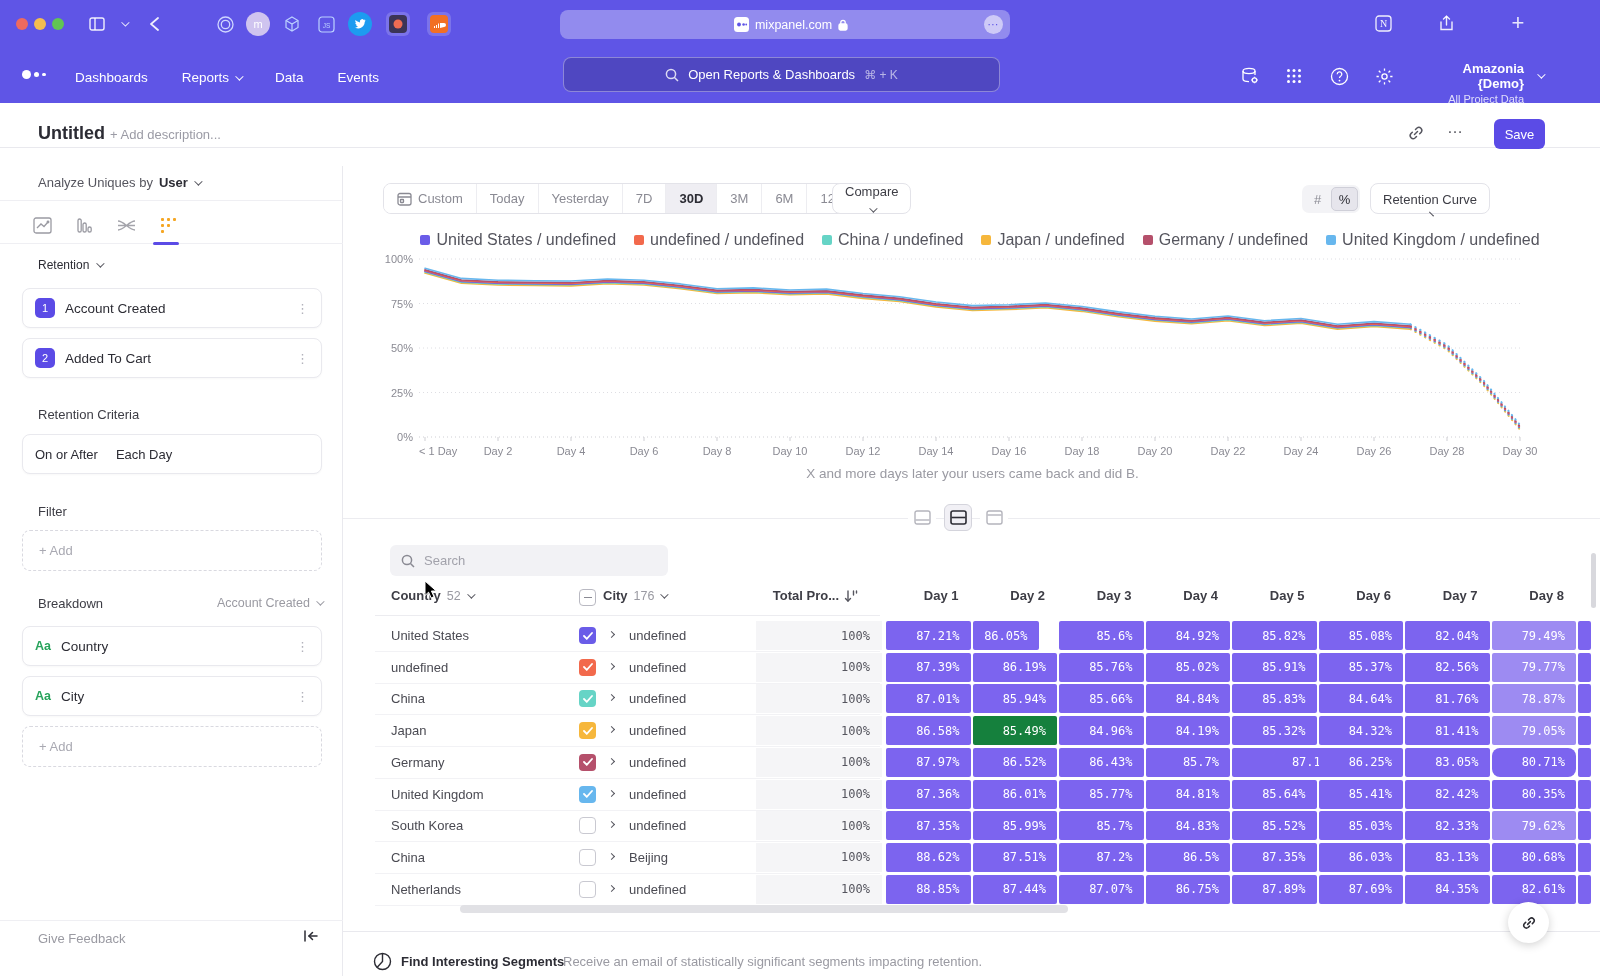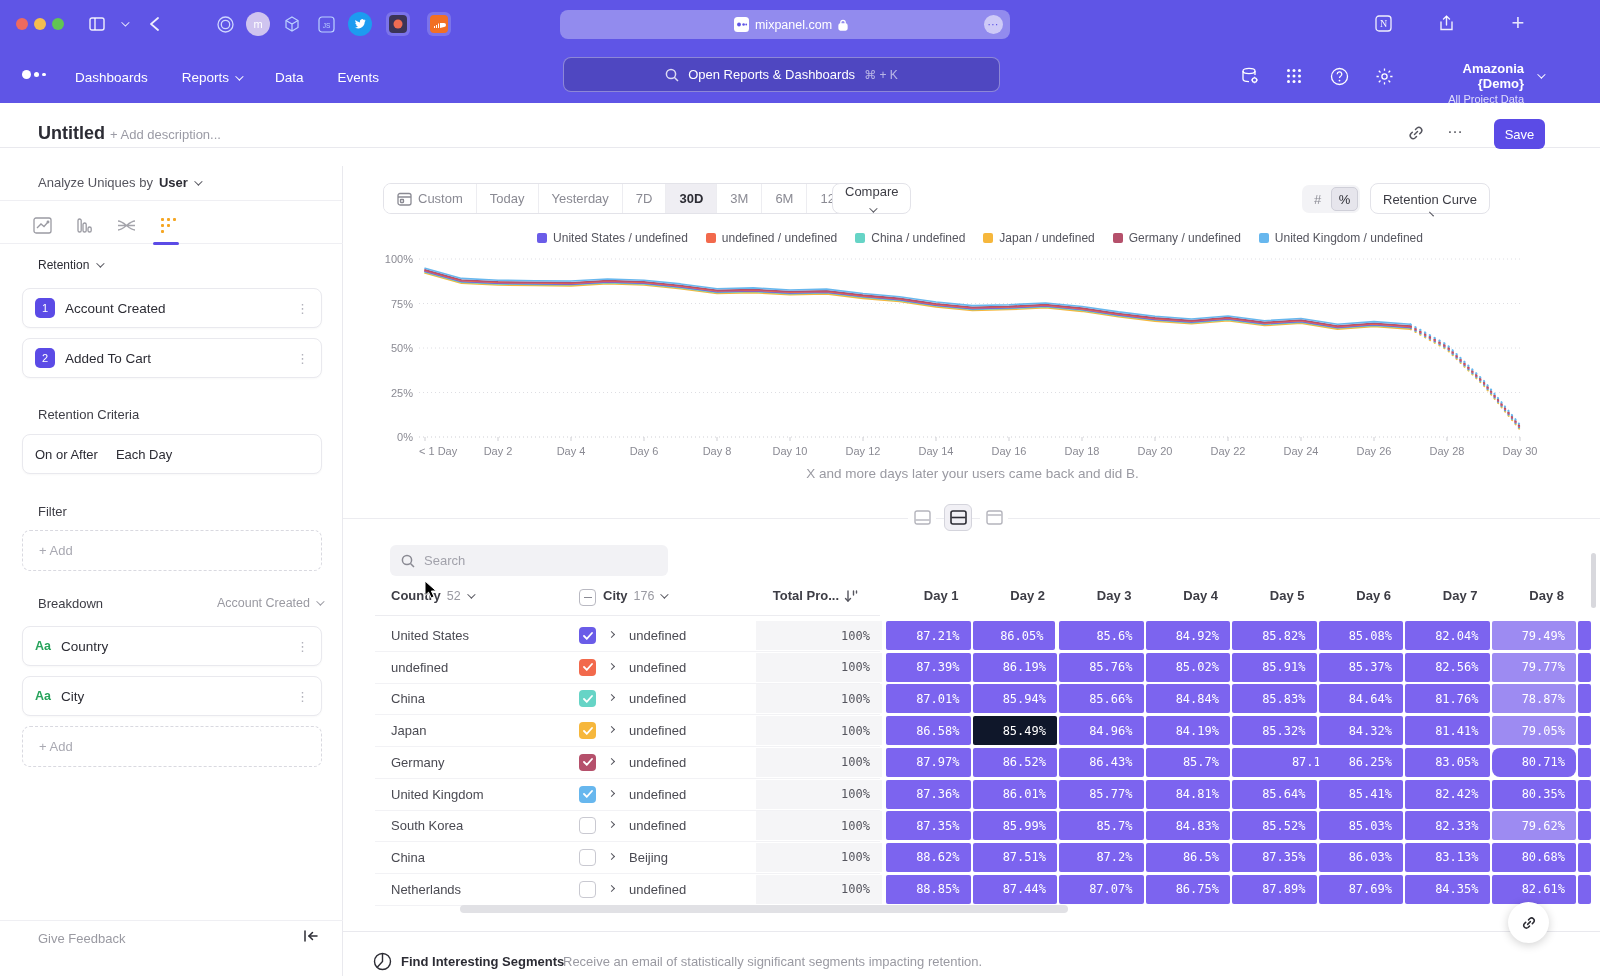--- a/index.html
+++ b/index.html
@@ -39,21 +39,21 @@
   #ranges { position:absolute; left:383px; top:183px; height:31px; display:flex; border:1px solid #e3e3e9; border-radius:8px; background:#fff; overflow:hidden; }
   .range-btn { display:flex; align-items:center; gap:6px; padding:0 13px; font-size:13px; color:#8a8a93; border:none; background:#fff; border-right:1px solid #ededf1; cursor:pointer; }
   .range-btn:last-child { border-right:none; }
   .range-btn.active { background:#efeef3; color:#2c2c34; font-weight:700; }
   .pill { position:absolute; height:31px; border:1px solid #e3e3e9; border-radius:8px; background:#fff; display:flex; align-items:center; gap:8px; padding:0 12px; font-size:13px; color:#3d3d45; cursor:pointer;flex-direction:column; }
   #mode-toggle { position:absolute; left:1302px; top:185px; height:28px; background:#f3f3f6; border-radius:7px; display:flex; align-items:center; padding:2px; }
   .mode-btn { width:27px; height:24px; display:flex; align-items:center; justify-content:center; font-size:13px; color:#8a8a93; border-radius:5px; cursor:pointer; }
   .mode-btn.active { background:#e6e5ec; border:1px solid #cfcfd8; color:#2c2c34; }
   
   #legend { position:absolute; left:420px; top:231px; width:1120px; display:flex; justify-content:center; gap:18px; }
-  .legend-item { display:flex; align-items:center; gap:6px; font-size:12px; color:#55555e; }
+  .legend-item { display:flex; align-items:center; gap:6px; font-size:16px; color:#55555e; }
   .swatch { width:10px; height:10px; border-radius:2px; }
   #chart-caption { position:absolute; left:425px; top:466px; width:1095px; text-align:center; font-size:13.5px; color:#9a9aa2; }
   
   #view-divider { position:absolute; left:343px; top:518px; width:1257px; border-top:1px solid #ececf0; }
   .view-btn { position:absolute; top:504px; width:28px; height:27px; background:#fff; border:1px solid transparent; border-radius:6px; display:flex; align-items:center; justify-content:center; cursor:pointer; }
   .view-btn.active { background:#f1f0f5; }
   #tbl-search { position:absolute; left:390px; top:545px; width:278px; height:31px; background:#f2f2f5; border-radius:6px; display:flex; align-items:center; gap:9px; padding:0 11px; }
   #tbl-search input { border:none; background:transparent; outline:none; font-size:13px; color:#3a3a42; width:220px; font-family:inherit; }
   #tbl-search input::placeholder { color:#a2a2ab; }
   .hdr-txt { font-size:13px; color:#3d3d45; font-weight:700; }
@@ -536,21 +536,21 @@
     <div class="row-name" style="top: 628px;">United States</div>
     <div class="cbox" style="top: 627px; background: rgb(106, 92, 232);">
       <svg width="10" height="8" viewBox="0 0 10 8" fill="none" stroke="#fff" stroke-width="1.8" stroke-linecap="round">
         <polyline points="1,4 3.8,6.8 9,1"></polyline>
       </svg>
     </div>
     <span class="chev-r row-chev" style="top: 632px;"></span>
     <div class="city-name" style="top: 628px;">undefined</div>
     <div class="total-cell" style="top: 621px;">100%</div>
     <div class="day-cell" style="left: 886px; top: 621px; width: 84.5px; background: rgb(124, 100, 239);">87.21%</div>
-    <div class="day-cell" style="left: 972.5px; top: 621px; width: 82px; background: rgb(124, 100, 239);">86.05%</div>
+    <div class="day-cell" style="left: 972.5px; top: 621px; width: 66px; background: rgb(124, 100, 239);">86.05%</div>
     <div class="day-cell" style="left: 1059px; top: 621px; width: 84.5px; background: rgb(124, 100, 239);">85.6%</div>
     <div class="day-cell" style="left: 1145.5px; top: 621px; width: 84.5px; background: rgb(124, 100, 239);">84.92%</div>
     <div class="day-cell" style="left: 1232px; top: 621px; width: 84.5px; background: rgb(124, 100, 239);">85.82%</div>
     <div class="day-cell" style="left: 1318.5px; top: 621px; width: 84.5px; background: rgb(124, 100, 239);">85.08%</div>
     <div class="day-cell" style="left: 1405px; top: 621px; width: 84.5px; background: rgb(124, 100, 239);">82.04%</div>
     <div class="day-cell" style="left: 1491.5px; top: 621px; width: 84.5px; background: rgb(157, 139, 242);">79.49%</div>
     <div class="day-cell" style="left: 1578px; top: 621px; width: 13px; background: rgb(124, 100, 239);"></div>
     <div class="abs" style="left: 375px; top: 682.7px; width: 505px; border-top: 1px solid rgb(242, 242, 245);"></div>
     <div class="row-name" style="top: 659.7px;">undefined</div>
     <div class="cbox" style="top: 658.7px; background: rgb(242, 105, 76);">
@@ -593,21 +593,21 @@
     <div class="row-name" style="top: 723.1px;">Japan</div>
     <div class="cbox" style="top: 722.1px; background: rgb(246, 183, 60);">
       <svg width="10" height="8" viewBox="0 0 10 8" fill="none" stroke="#fff" stroke-width="1.8" stroke-linecap="round">
         <polyline points="1,4 3.8,6.8 9,1"></polyline>
       </svg>
     </div>
     <span class="chev-r row-chev" style="top: 727.1px;"></span>
     <div class="city-name" style="top: 723.1px;">undefined</div>
     <div class="total-cell" style="top: 716.1px;">100%</div>
     <div class="day-cell" style="left: 886px; top: 716.1px; width: 84.5px; background: rgb(124, 100, 239);">86.58%</div>
-    <div class="day-cell" style="left: 972.5px; top: 716.1px; width: 84.5px; background: #0f172a;">85.49%</div>
+    <div class="day-cell" style="left: 972.5px; top: 716.1px; width: 84.5px; background: #15803d;">85.49%</div>
     <div class="day-cell" style="left: 1059px; top: 716.1px; width: 84.5px; background: rgb(124, 100, 239);">84.96%</div>
     <div class="day-cell" style="left: 1145.5px; top: 716.1px; width: 84.5px; background: rgb(124, 100, 239);">84.19%</div>
     <div class="day-cell" style="left: 1232px; top: 716.1px; width: 84.5px; background: rgb(124, 100, 239);">85.32%</div>
     <div class="day-cell" style="left: 1318.5px; top: 716.1px; width: 84.5px; background: rgb(124, 100, 239);">84.32%</div>
     <div class="day-cell" style="left: 1405px; top: 716.1px; width: 84.5px; background: rgb(124, 100, 239);">81.41%</div>
     <div class="day-cell" style="left: 1491.5px; top: 716.1px; width: 84.5px; background: rgb(157, 139, 242);">79.05%</div>
     <div class="day-cell" style="left: 1578px; top: 716.1px; width: 13px; background: rgb(124, 100, 239);"></div>
     <div class="abs" style="left: 375px; top: 777.8px; width: 505px; border-top: 1px solid rgb(242, 242, 245);"></div>
     <div class="row-name" style="top: 754.8px;">Germany</div>
     <div class="cbox" style="top: 753.8px; background: rgb(181, 80, 107);">

